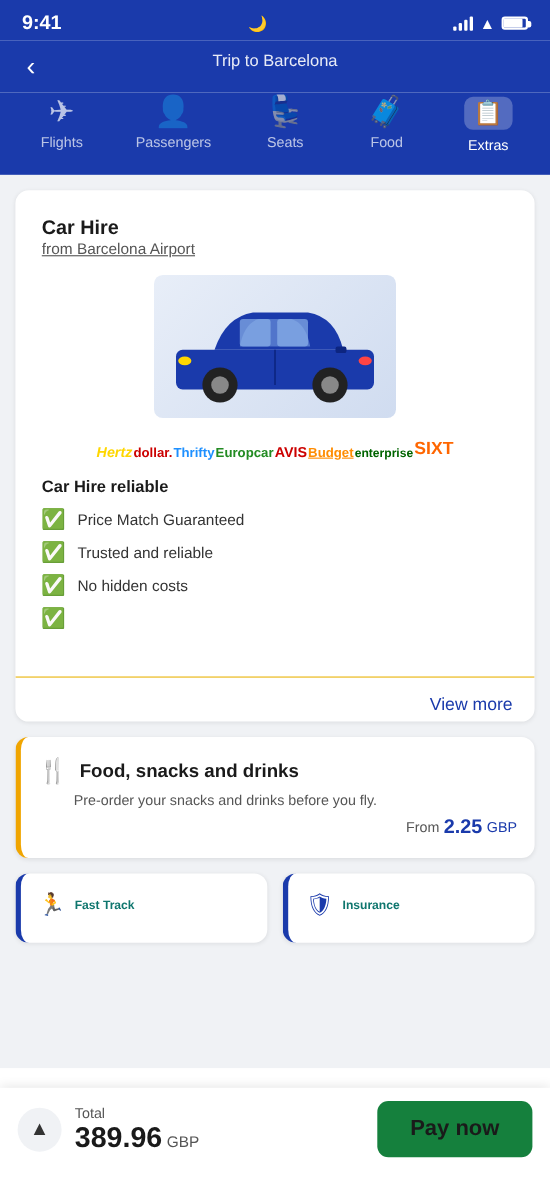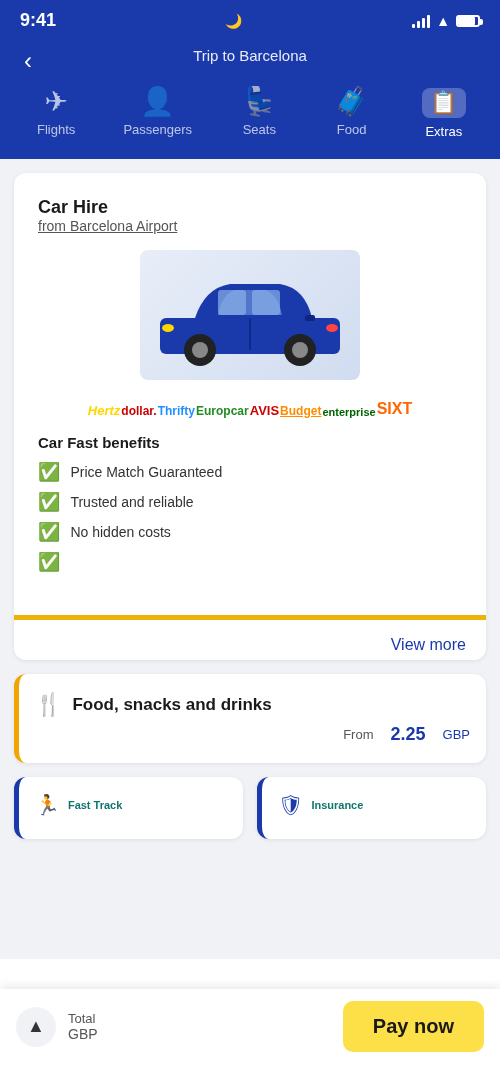--- a/index.html
+++ b/index.html
@@ -216,21 +216,21 @@
     .benefit-check {
       color: #f0a500;
       font-size: 18px;
       flex-shrink: 0;
     }
 
     .view-more-row {
       display: flex;
       justify-content: flex-end;
       padding: 16px 20px 6px;
-      border-top: 5px solid #eab308;
+      border-top: 1px solid #eab308;
       margin-top: 10px;
     }
     .view-more-btn {
       color: #1a3aab;
       font-size: 16px;
       font-weight: 500;
       cursor: pointer;
     }
 
     
@@ -261,21 +261,21 @@
     }
     .food-desc {
       font-size: 13px;
       color: #555;
       padding-left: 32px;
     }
     .food-price-row {
       display: flex;
       justify-content: flex-end;
       align-items: center;
-      gap: 17px;
+      gap: 4px;
       font-size: 13px;
       color: #555;
       text-align: right;
     }
     .food-price {
       font-size: 18px;
       font-weight: 700;
       color: #1a3aab;
     }
     .food-currency {
@@ -353,21 +353,21 @@
       display: flex;
       align-items: baseline;
       gap: 4px;
     }
     .total-currency {
       font-size: 14px;
       font-weight: 500;
       color: #555;
     }
     .pay-btn {
-      background: #fde047;
+      background: #15803d;
       color: #1a1a1a;
       border: none;
       border-radius: 10px;
       padding: 14px 30px;
       font-size: 20px;
       font-weight: 700;
       cursor: pointer;
       flex-shrink: 0;
     }
   </style>
@@ -462,21 +462,21 @@
         <span class="brand-hertz">Hertz</span>
         <span class="brand-dollar">dollar.</span>
         <span class="brand-thrifty">Thrifty</span>
         <span class="brand-europcar">Europcar</span>
         <span class="brand-avis">AVIS</span>
         <span class="brand-budget">Budget</span>
         <span class="brand-enterprise">enterprise</span>
         <span class="brand-sixt">SIXT</span>
       </div>
 
-      <div class="benefits-title">Car Fast benefits</div>
+      <div class="benefits-title">Car Hire reliable</div>
 
       <div class="benefit-item">
         <span class="benefit-check">✅</span>
         <span>Price Match Guaranteed</span>
       </div>
       <div class="benefit-item">
         <span class="benefit-check">✅</span>
         <span>Trusted and reliable</span>
       </div>
       <div class="benefit-item">
@@ -491,20 +491,21 @@
     <div class="view-more-row">
       <span class="view-more-btn">View more</span>
     </div>
   </div>
 
   <div class="food-card">
     <div class="food-card-header">
       <span class="food-icon">🍴</span>
       <span class="food-title">Food, snacks and drinks</span>
     </div>
+    <div class="food-desc">Pre-order your snacks and drinks before you fly.</div>
     <div class="food-price-row">
       <span>From</span>
       <span class="food-price">2.25</span>
       <span class="food-currency">GBP</span>
     </div>
   </div>
 
   <div class="bottom-row">
     <div class="bottom-card">
       <div class="bottom-card-header">
@@ -523,17 +524,18 @@
   <div style="height: 100px;"></div>
 </div>
 
 <div class="bottom-bar">
   <div class="chevron-up">
     <span>▲</span>
   </div>
   <div class="total-section">
     <div class="total-label">Total</div>
     <div class="total-amount">
+      <span>389.96</span>
       <span class="total-currency">GBP</span>
     </div>
   </div>
   <button class="pay-btn">Pay now</button>
 </div>
 
 </body></html>

